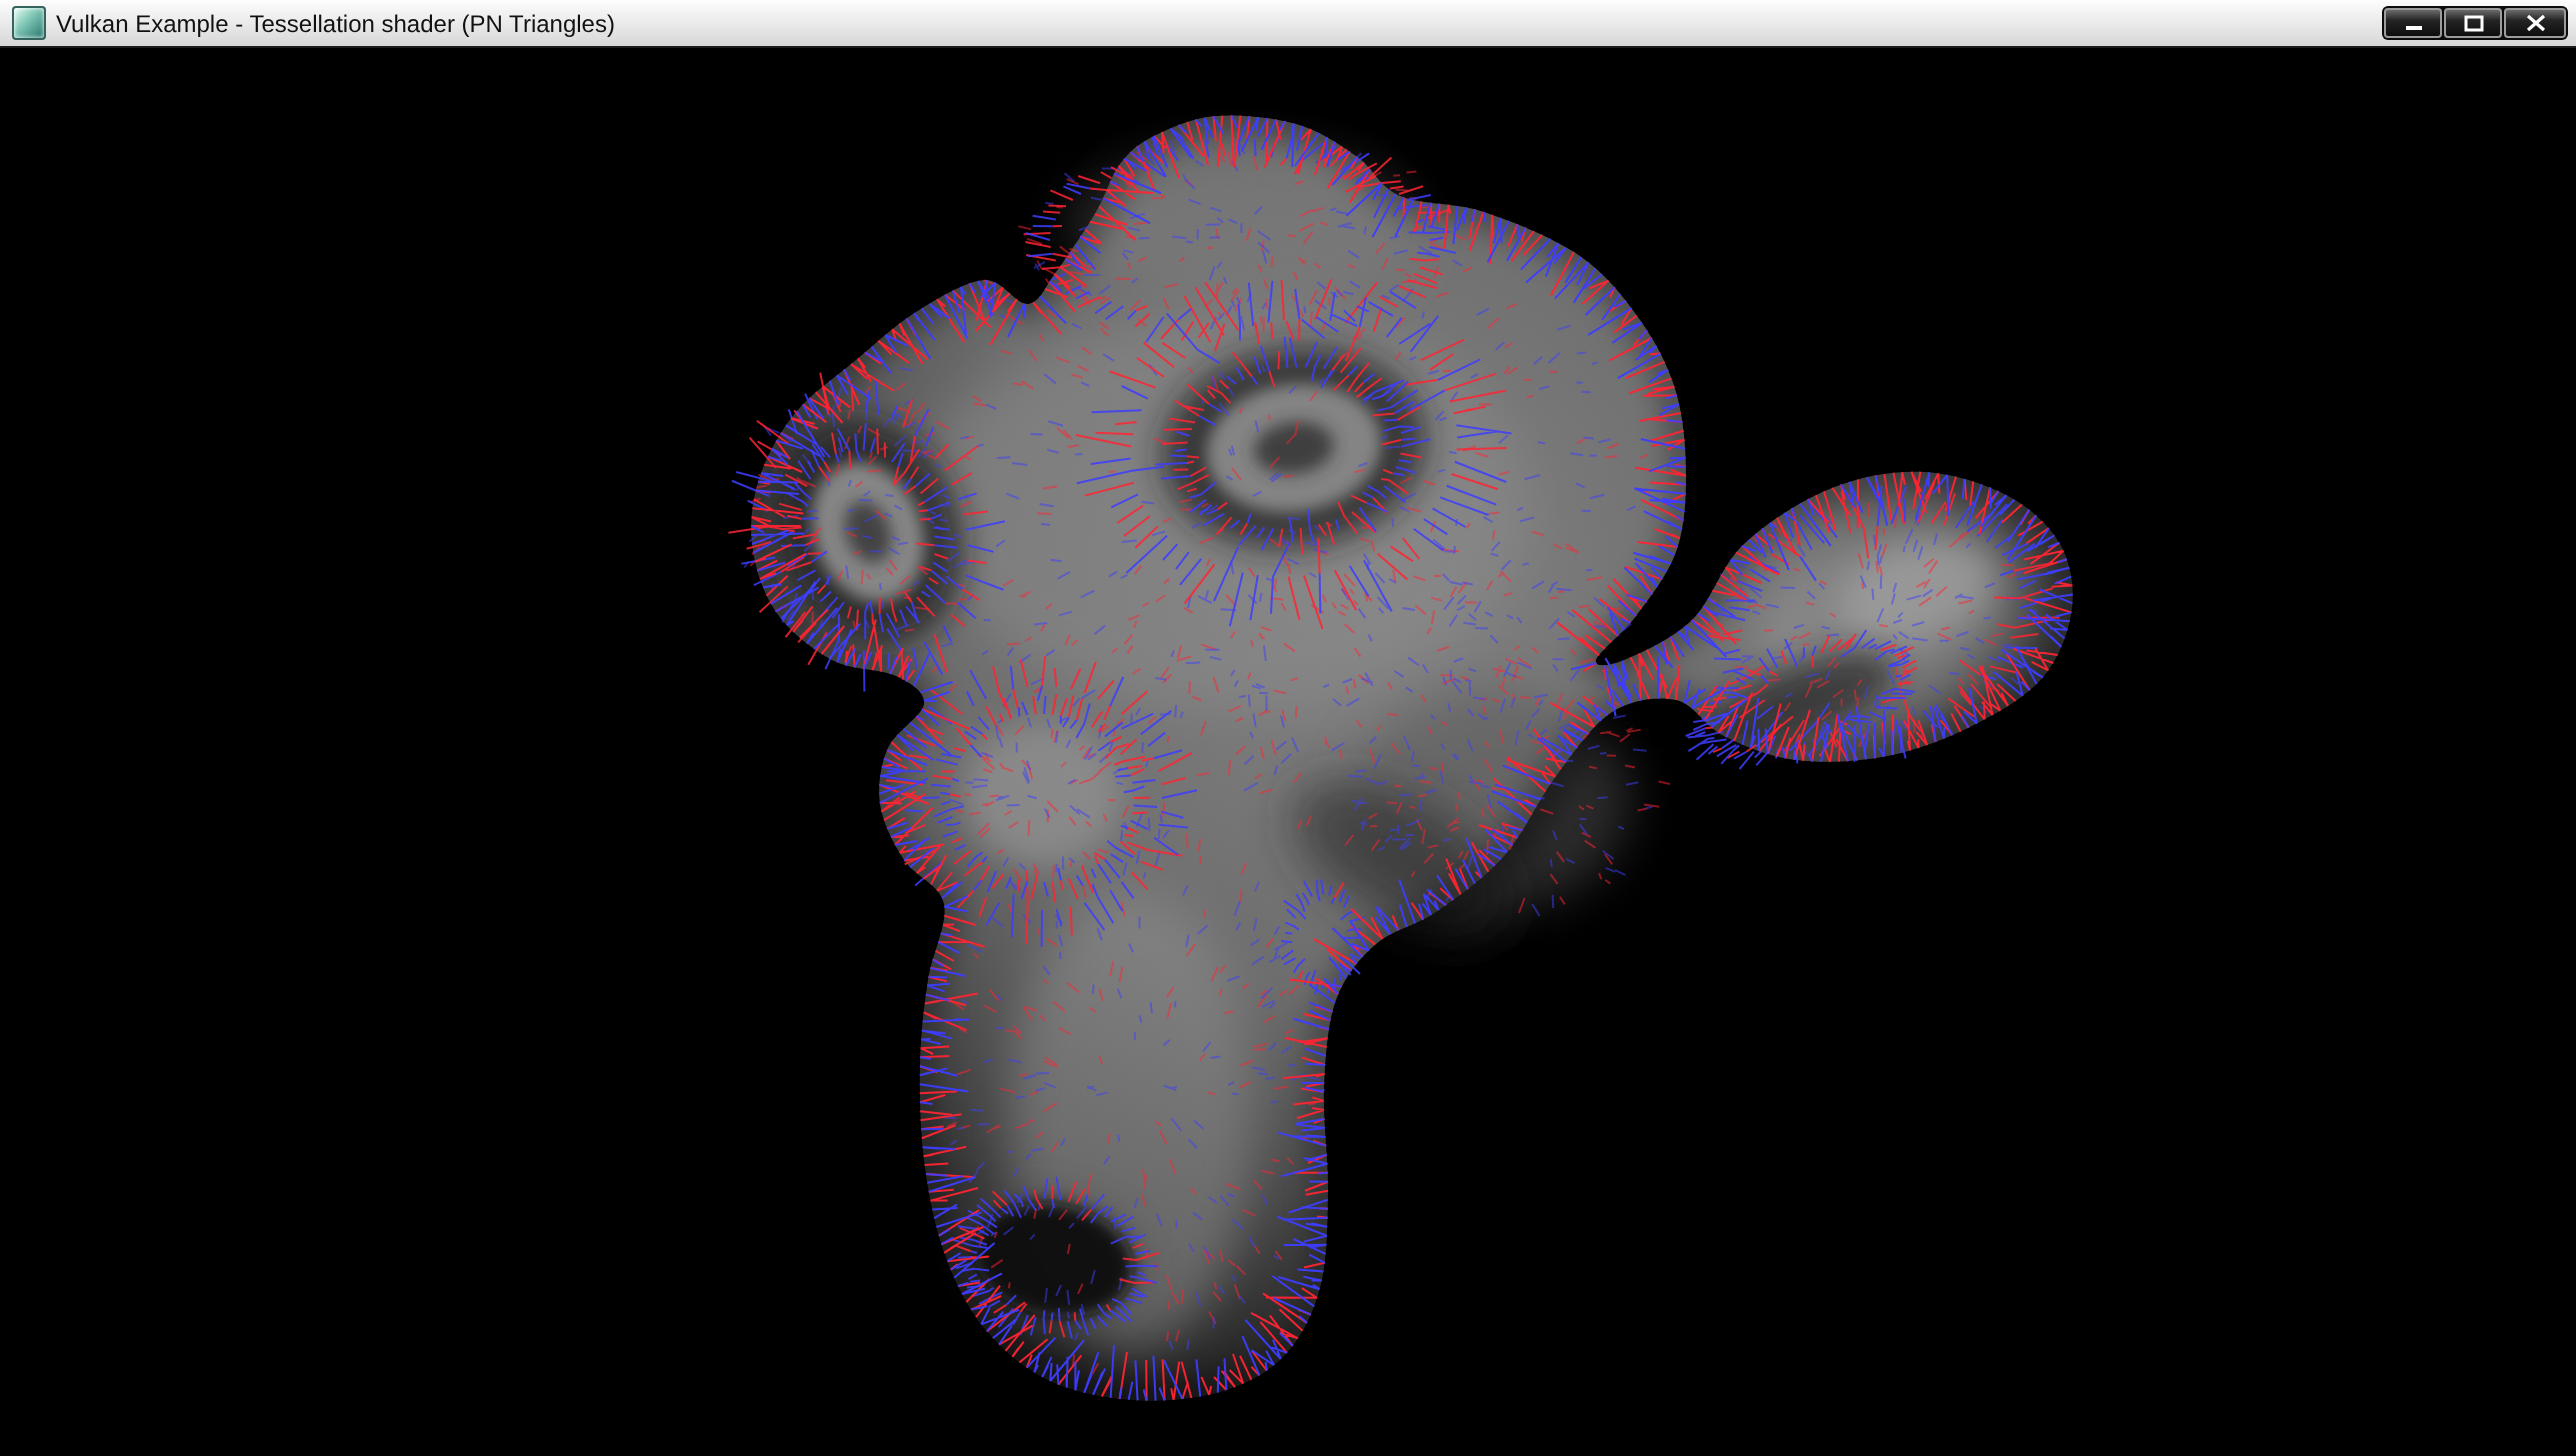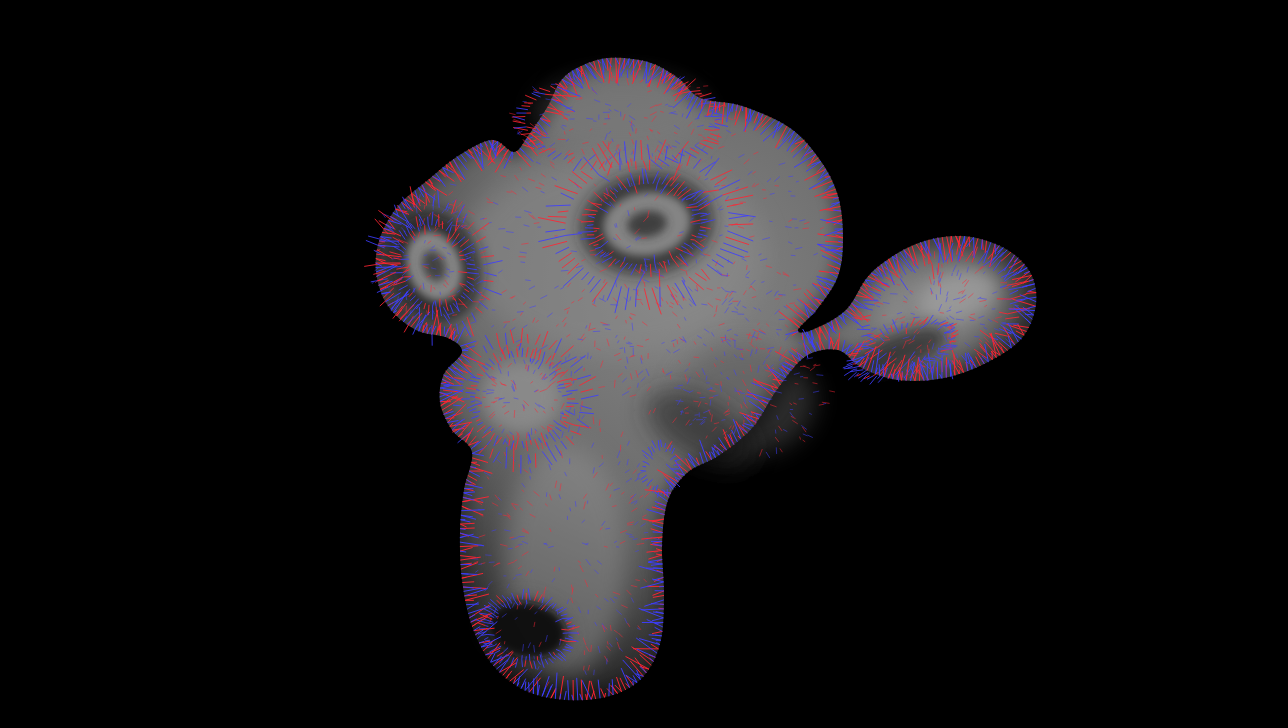--- a/index.html
+++ b/index.html
@@ -28,20 +28,41 @@
   }
   .ctl:first-child{margin-left:0;}
   .ctl.close{width:31px;}
   .client{position:absolute;top:25px;left:0;right:0;bottom:0;background:#000;}
   .client svg{display:block;}
 </style>
 </head>
 <body>
 
 <div class="window">
+  <div class="titlebar">
+    <div class="app-icon"></div>
+    <span class="title">Vulkan Example - Tessellation shader (PN Triangles)</span>
+    <div class="controls">
+      <button class="ctl min" aria-label="Minimize">
+        <svg width="10" height="9">
+            <rect x="1" y="6" width="8" height="2" fill="#fff"></rect>
+          </svg>
+      </button>
+      <button class="ctl max" aria-label="Maximize">
+        <svg width="10" height="9">
+            <rect x="1" y="1.5" width="8" height="6.5" fill="none" stroke="#fff" stroke-width="1.5"></rect>
+          </svg>
+      </button>
+      <button class="ctl close" aria-label="Close">
+        <svg width="10" height="9">
+            <path d="M1 1 L9 8 M9 1 L1 8" stroke="#fff" stroke-width="1.6" fill="none"></path>
+          </svg>
+      </button>
+    </div>
+  </div>
 
   <div class="client">
     <svg id="scene" width="1288" height="703" viewBox="0 25 1288 703">
       <defs>
         <radialGradient id="bodyGrad" cx="0.46" cy="0.36" r="0.72">
           <stop offset="0" stop-color="#848484"></stop>
           <stop offset="0.45" stop-color="#6d6d6d"></stop>
           <stop offset="0.8" stop-color="#323232"></stop>
           <stop offset="1" stop-color="#101010"></stop>
         </radialGradient>

